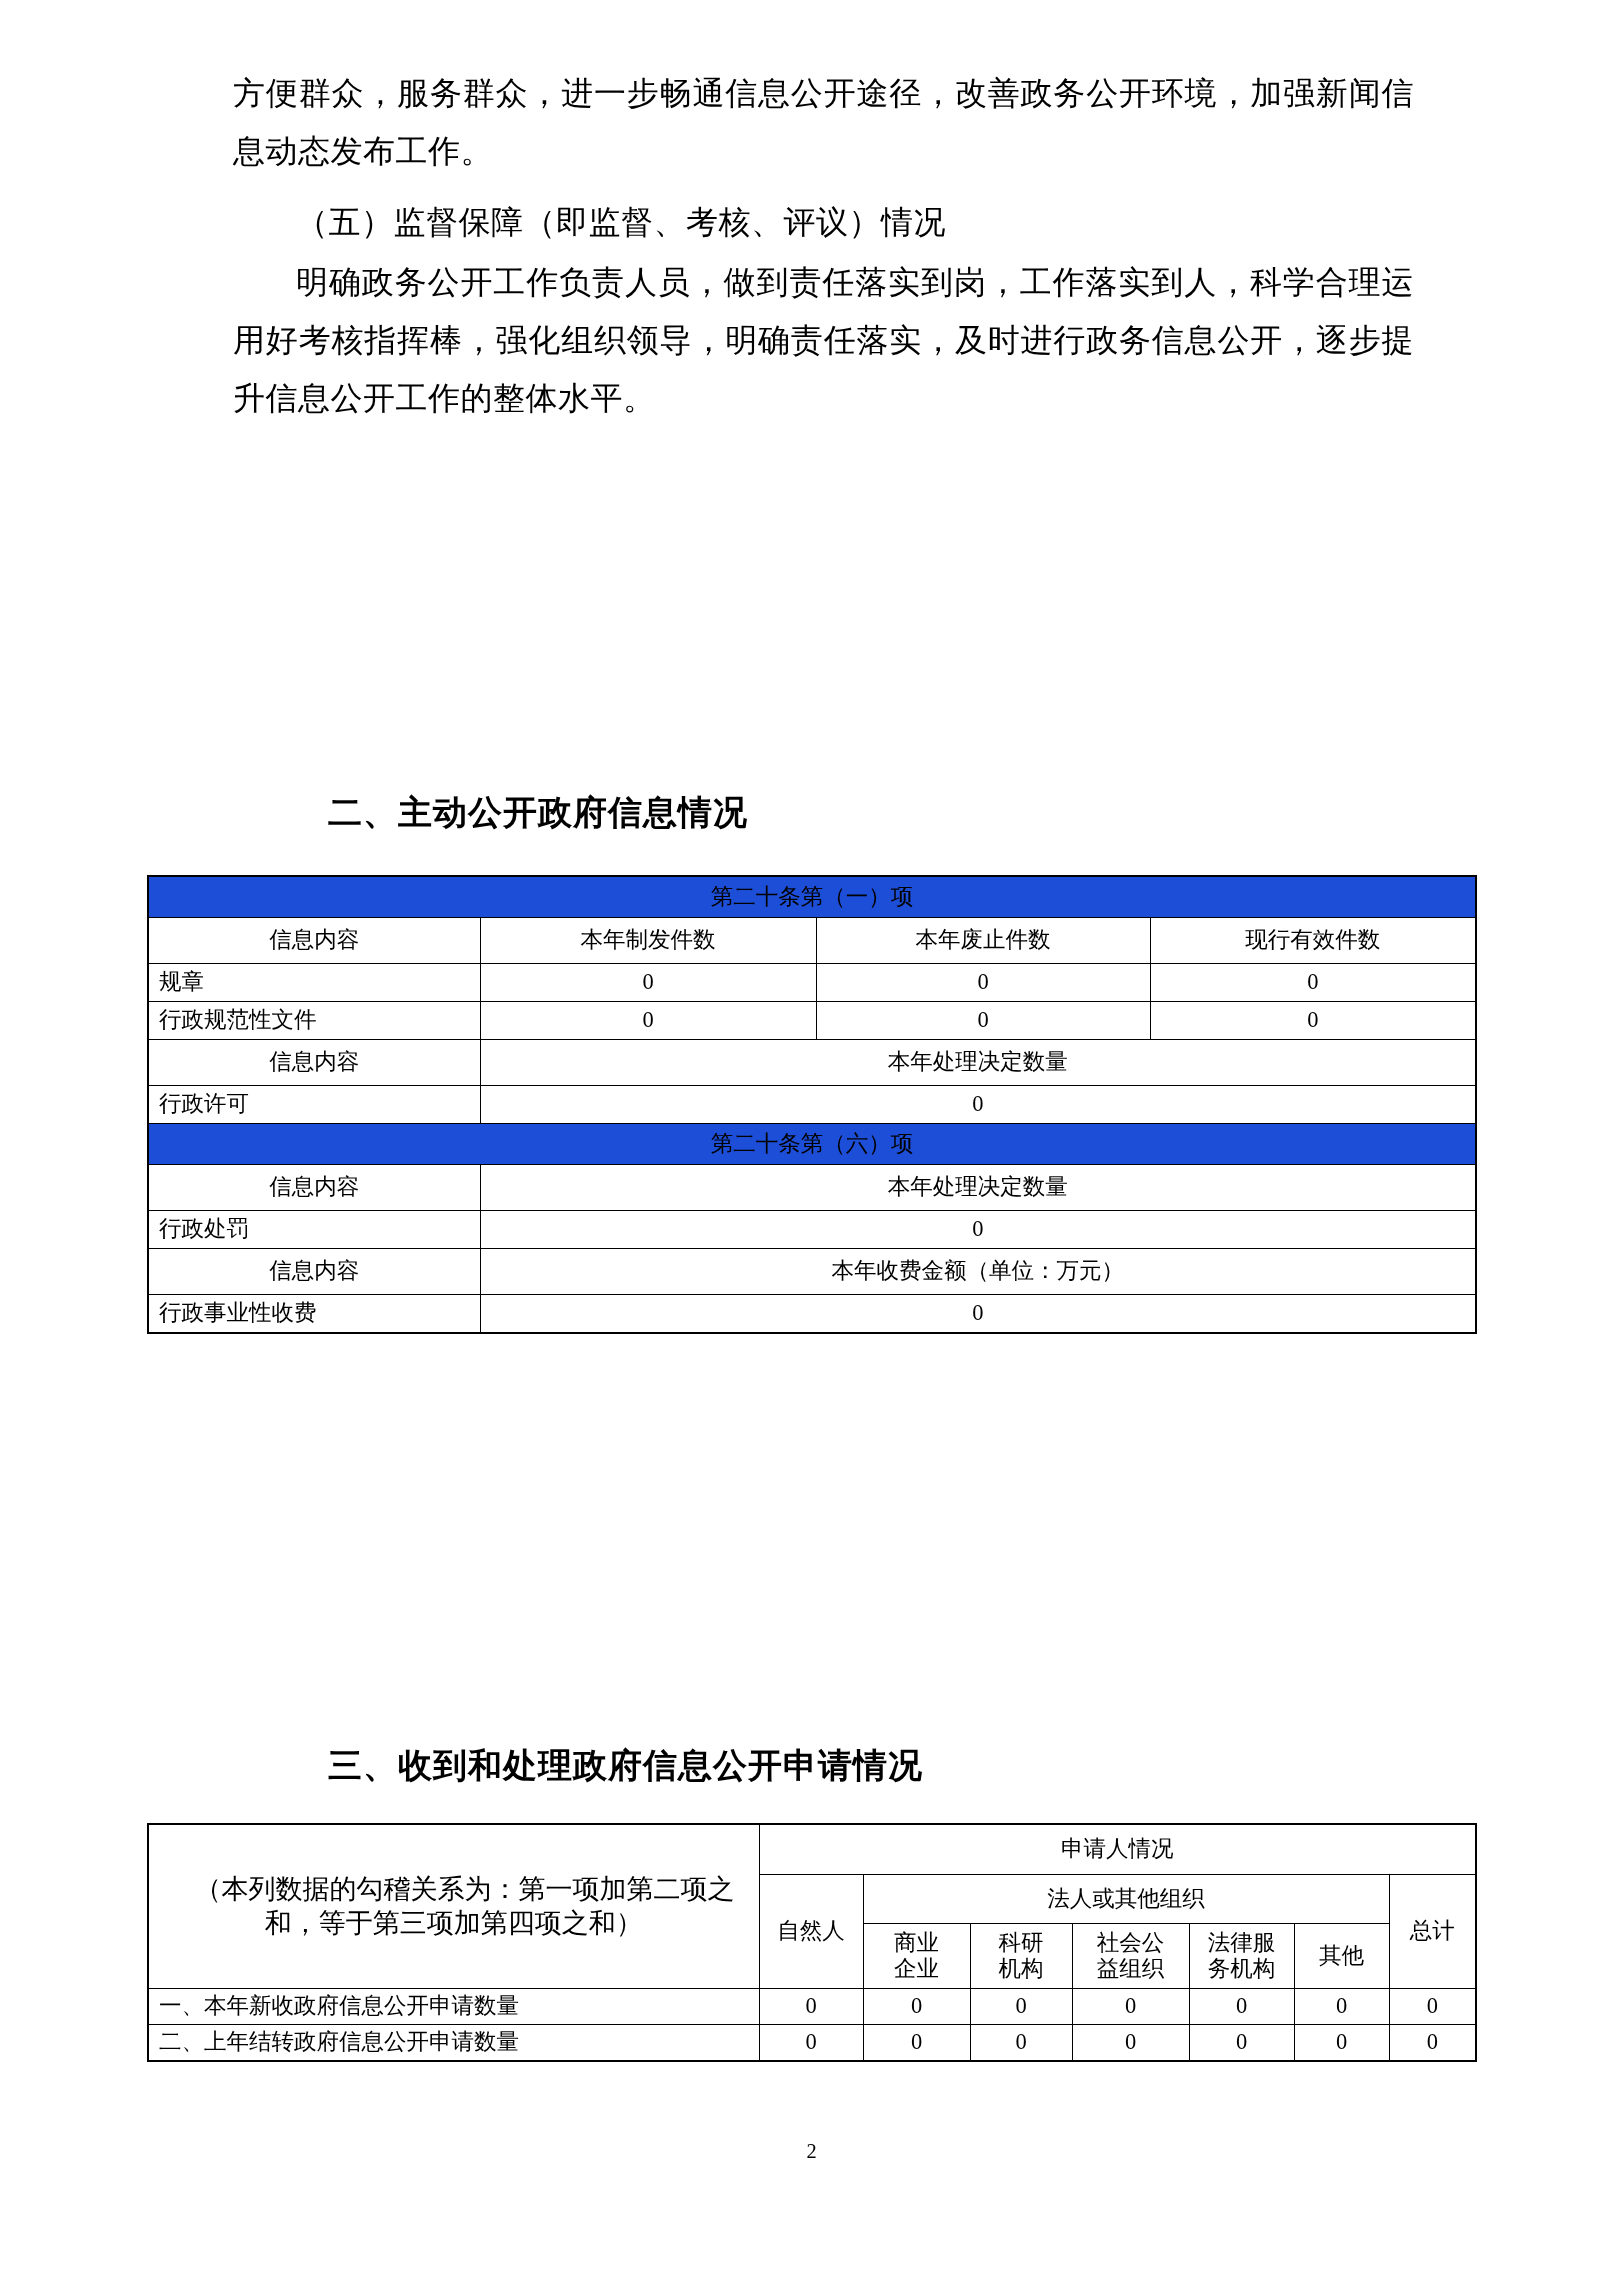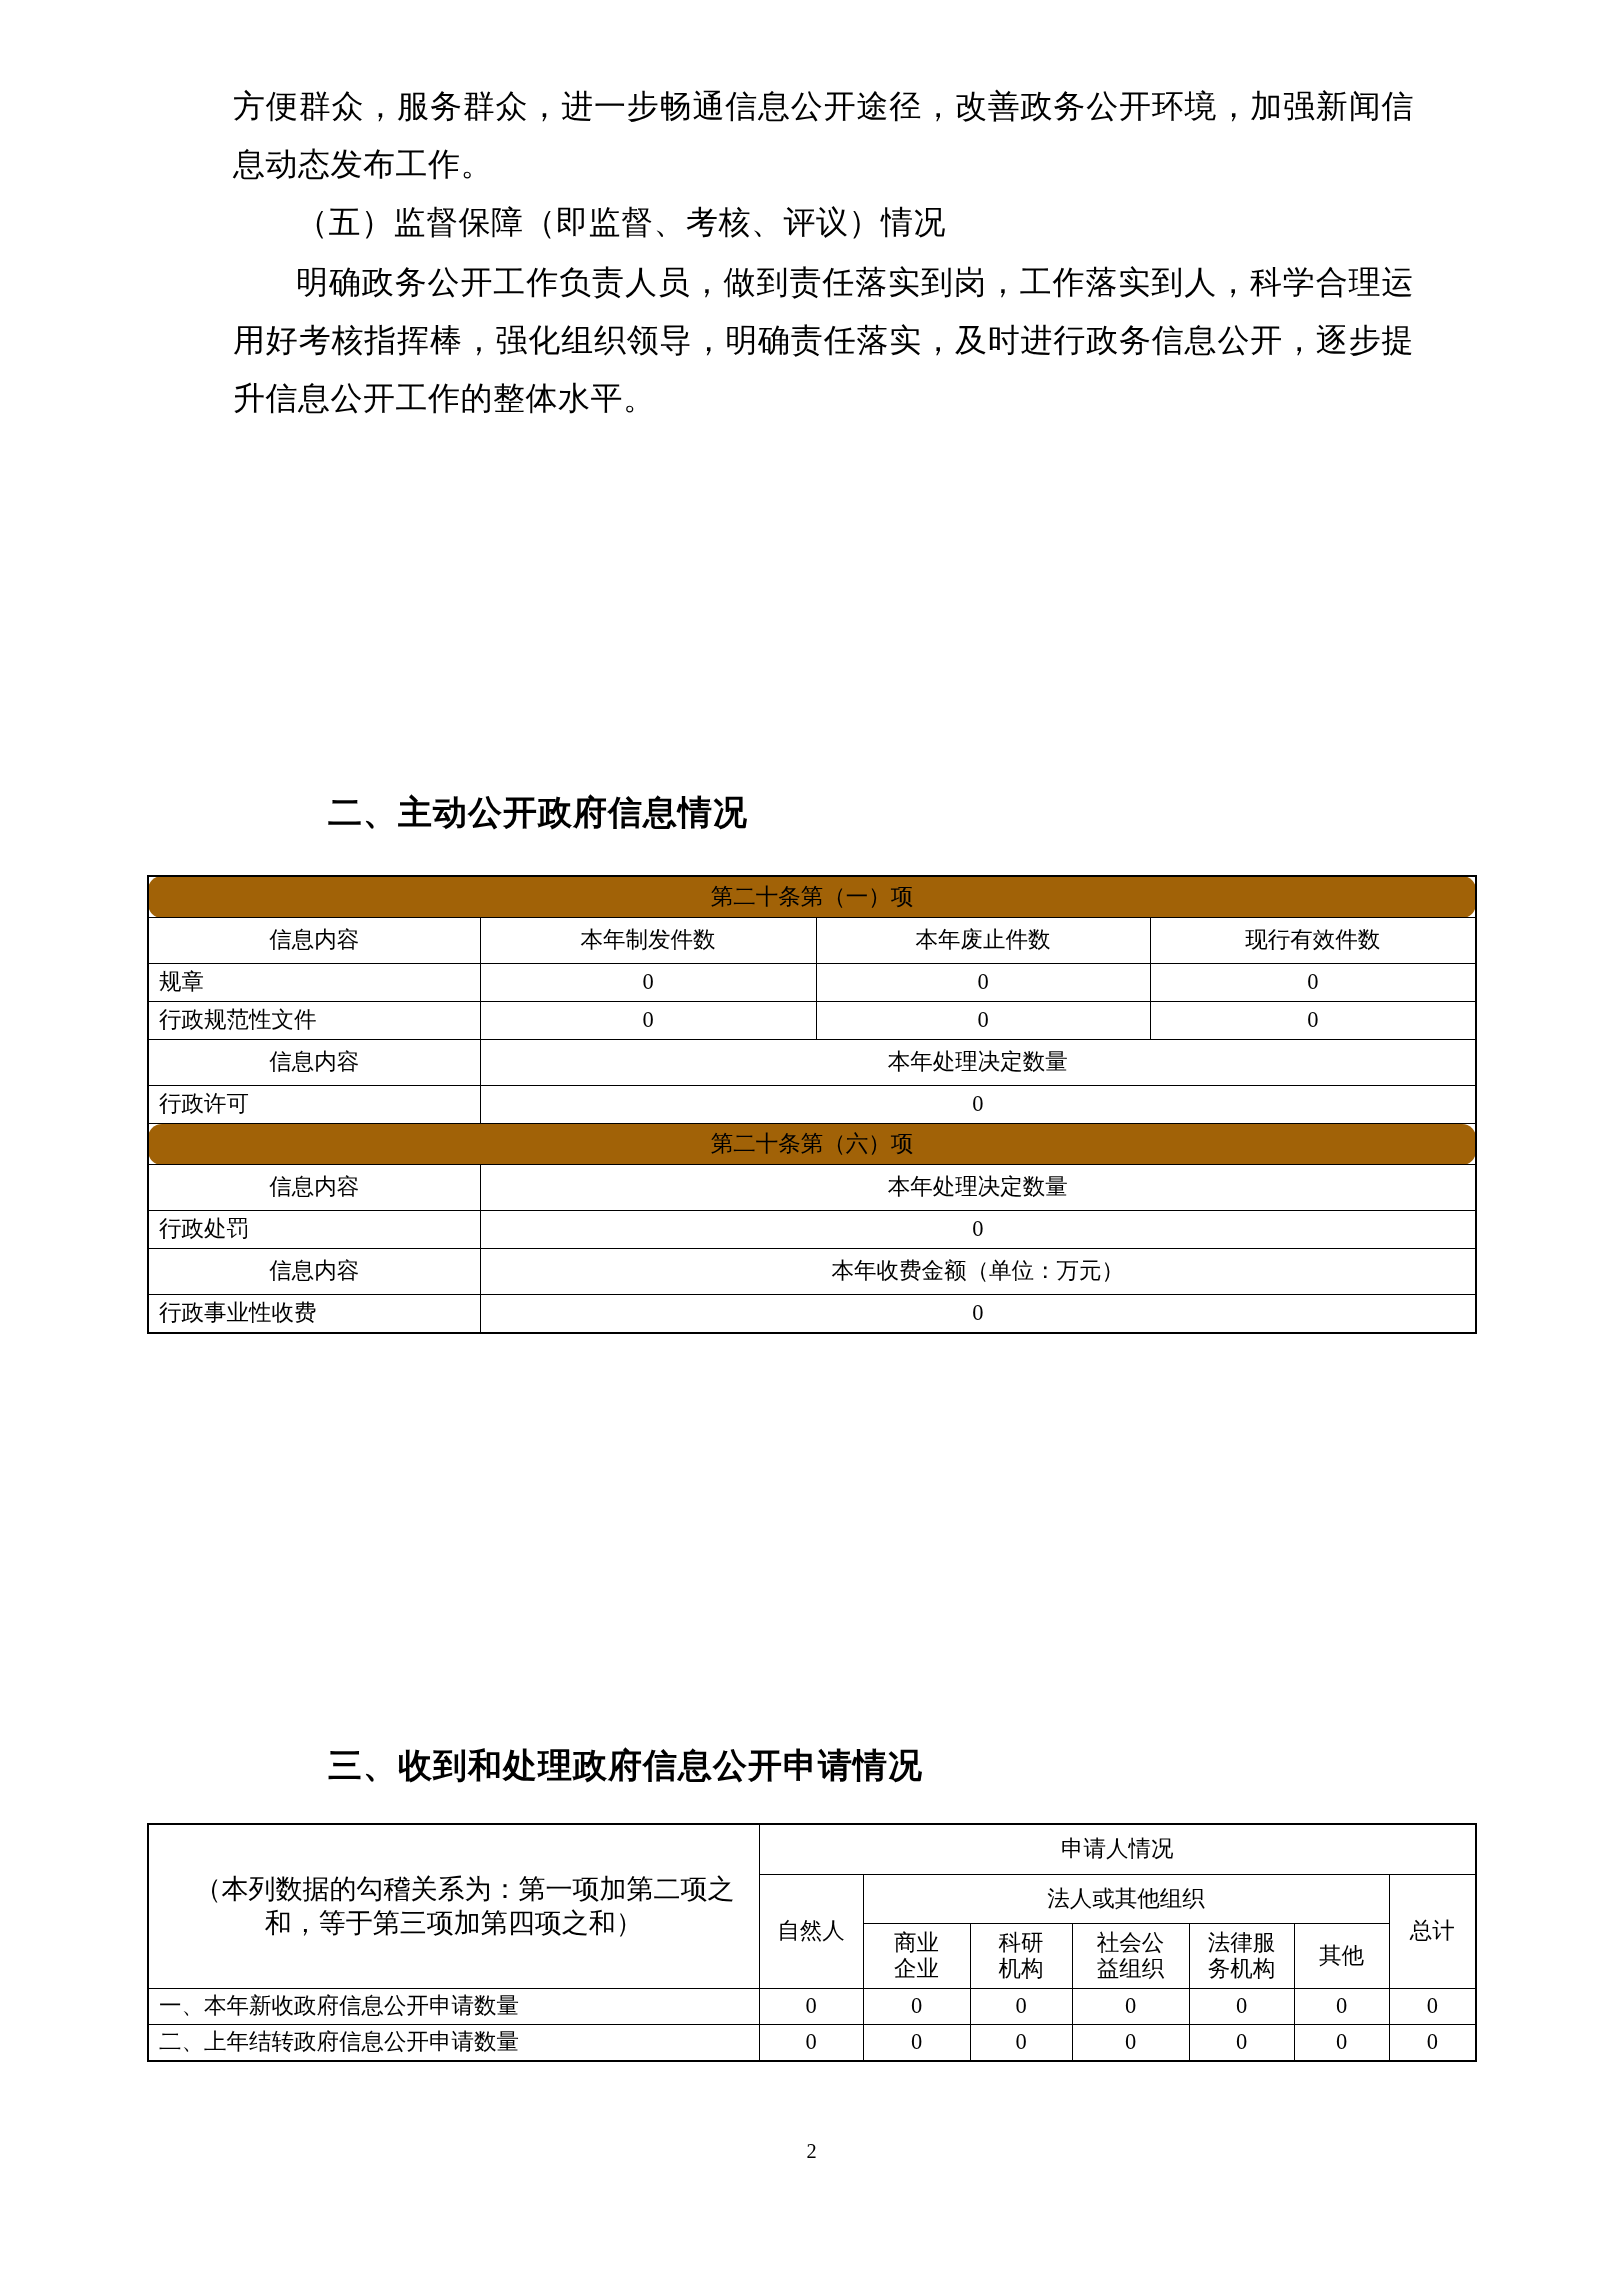--- a/index.html
+++ b/index.html
@@ -62,22 +62,21 @@
     text-align: center;
     vertical-align: middle;
     padding: 0;
     line-height: 1.25;
   }
   .tbl td.left {
     text-align: left;
     padding-left: 10px;
   }
   .bluerow td {
-    background: #a16207;
-    border-radius: 14px;
+    background: #1d4ed8;
   }
   .tbl.outer-thick {
     border: 2.6px solid #000;
   }
 
   
   #table-proactive {
     left: 147px;
     top: 875px;
     width: 1328px;
@@ -115,21 +114,21 @@
     text-align: center;
     font-size: 20.4px;
     font-family: "Liberation Serif", "DejaVu Serif", serif;
   }
 </style>
 </head>
 <body>
 
 <div class="page">
 
-  <div class="para" style="top:77px;font-family:Liberation Serif, serif;">方便群众，服务群众，进一步畅通信息公开途径，改善政务公开环境，加强新闻信息动态发布工作。</div>
+  <div class="para" style="top:64px;font-family:Liberation Serif, serif;">方便群众，服务群众，进一步畅通信息公开途径，改善政务公开环境，加强新闻信息动态发布工作。</div>
 
   <div class="para indent" style="top:193px;">（五）监督保障（即监督、考核、评议）情况</div>
 
   <div class="para indent" style="top:253px;">明确政务公开工作负责人员，做到责任落实到岗，工作落实到人，科学合理运用好考核指挥棒，强化组织领导，明确责任落实，及时进行政务信息公开，逐步提升信息公开工作的整体水平。</div>
 
   <div class="heading" style="left:328px; top:790px;">二、主动公开政府信息情况</div>
 
   <table class="tbl outer-thick" id="table-proactive">
     <colgroup>
       <col style="width:332px">

